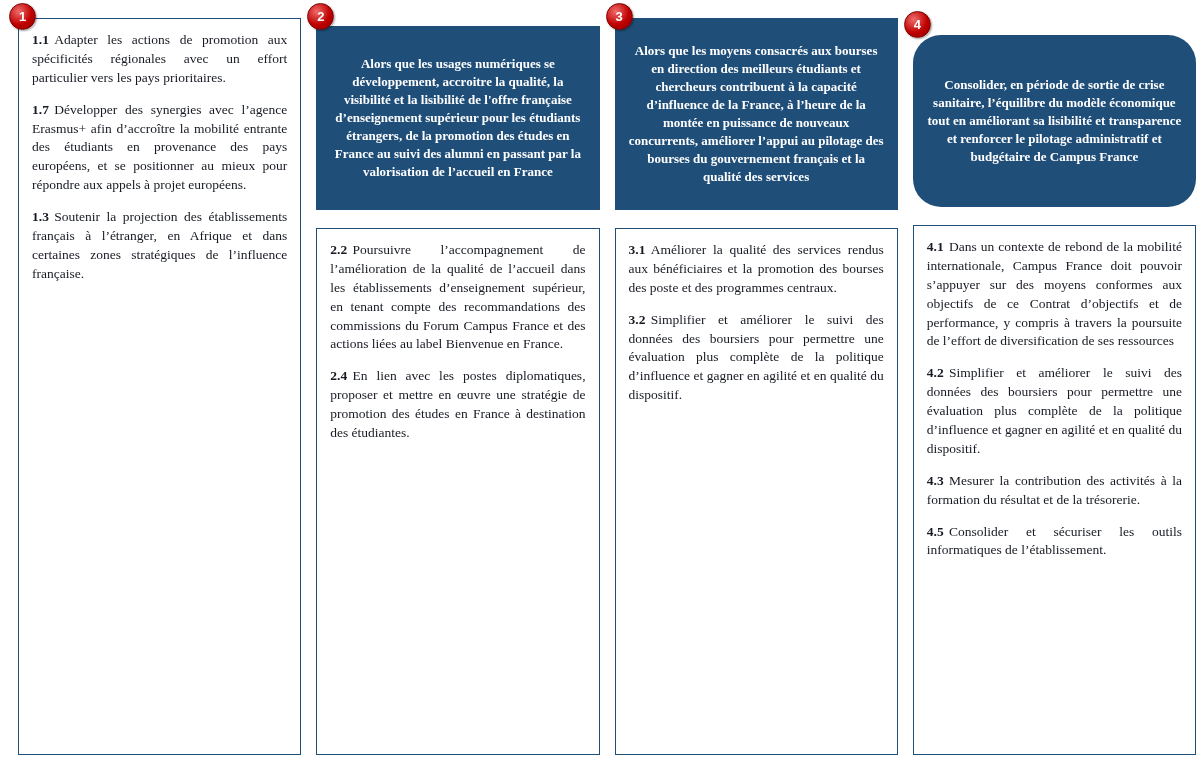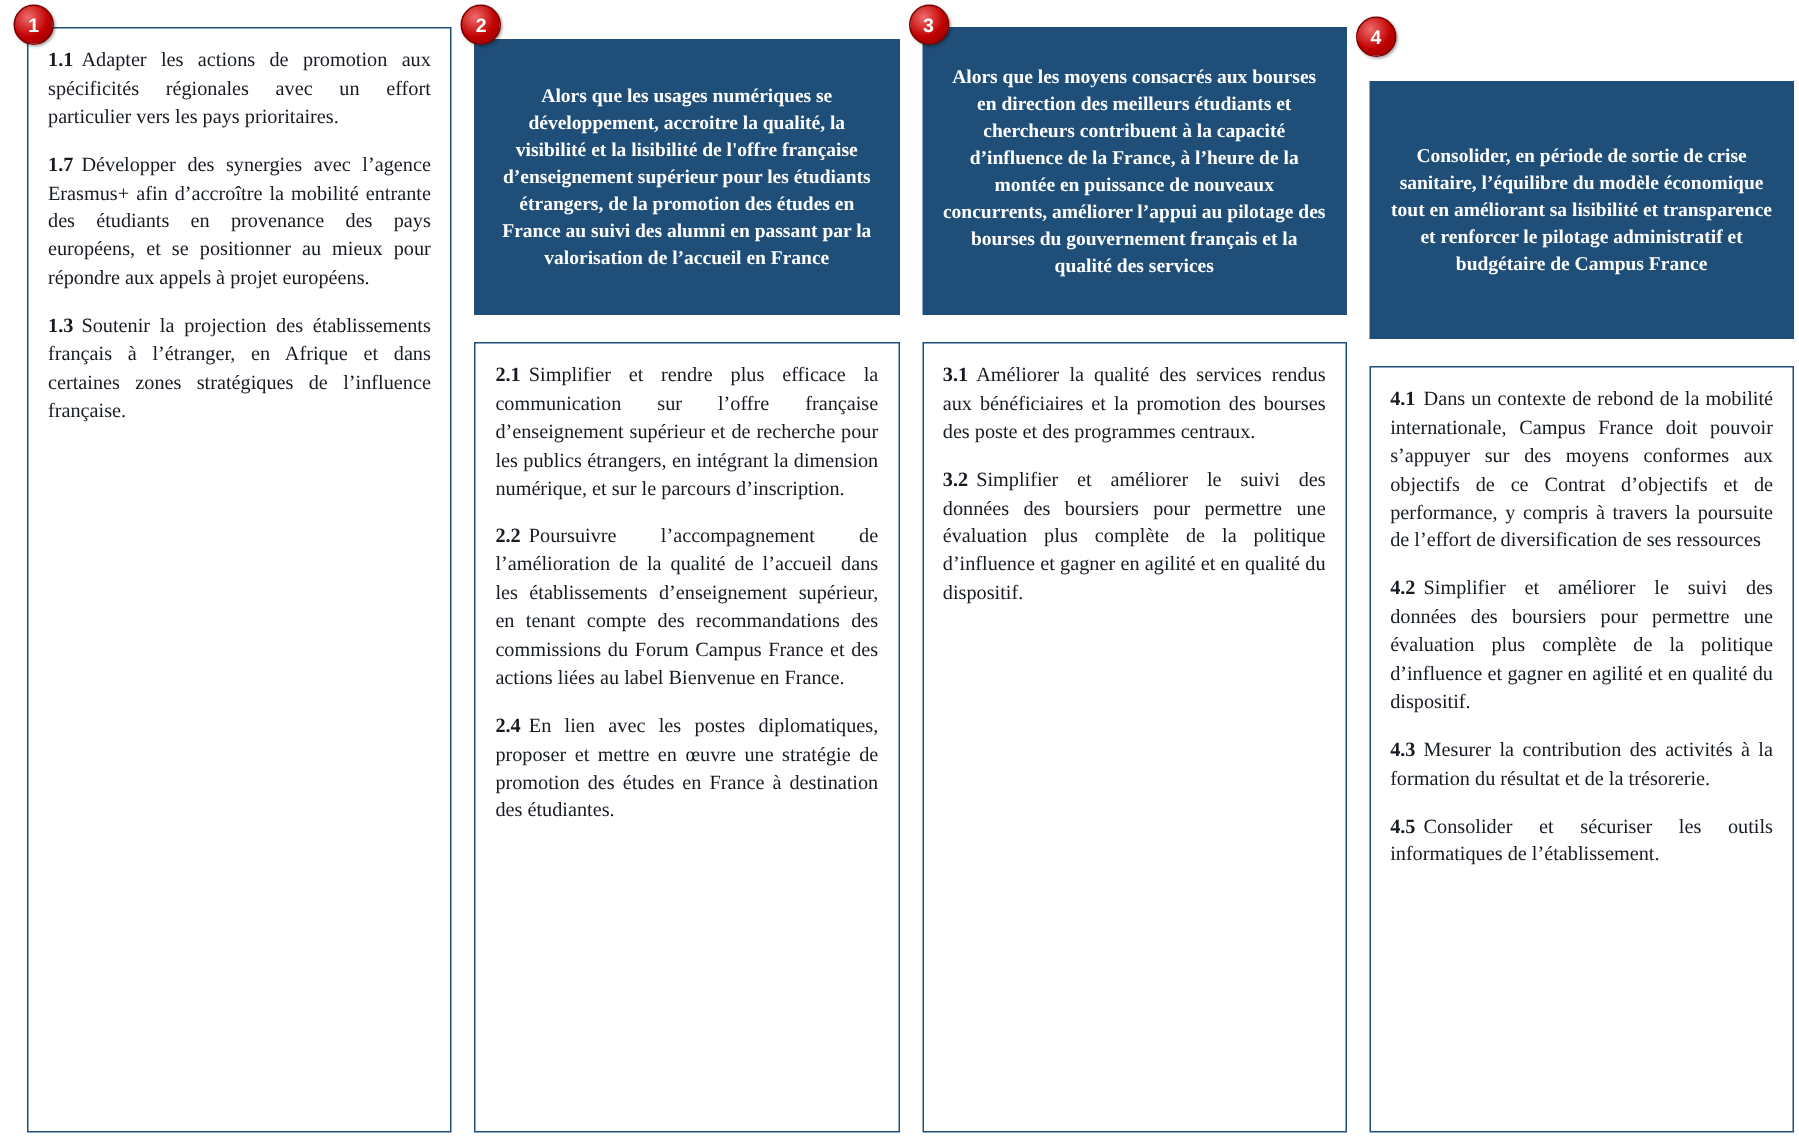--- a/index.html
+++ b/index.html
@@ -50,21 +50,21 @@
     display: flex;
     align-items: center;
     justify-content: center;
     text-align: center;
     padding: 8px 13px;
     font-size: 13px;
     font-weight: bold;
     line-height: 1.38;
   }
   .column:nth-child(3) .head { margin-top: 18px; height: 192px; }
-  .column:nth-child(4) .head { margin-top: 54px; height: 172px; }
+  .column:nth-child(4) .head { margin-top: 35px; height: 172px; border-radius: 28px; }
   .head p { margin: 0; }
   .body {
     margin-top: 18px;
     margin-bottom: 2px;
     flex: 1;
     border: 1.5px solid #1F4E79;
     background: #ffffff;
     padding: 12px 13px 10px 13px;
     color: #161a22;
     font-size: 13.5px;
@@ -93,21 +93,20 @@
   </section>
 
   <section class="column">
     <div class="badge">
       <span>2</span>
     </div>
     <header class="head">
       <p>Alors que les usages numériques se développement, accroitre la qualité, la visibilité et la lisibilité de l'offre française d’enseignement supérieur pour les étudiants étrangers, de la promotion des études en France au suivi des alumni en passant par la valorisation de l’accueil en France</p>
     </header>
     <div class="body">
-      <p class="item"><b class="num">2.1</b><span>Simplifier et rendre plus efficace la communication sur l’offre française d’enseignement supérieur et de recherche pour les publics étrangers, en intégrant la dimension numérique, et sur le parcours d’inscription.</span></p>
       <p class="item"><b class="num">2.2</b><span>Poursuivre l’accompagnement de l’amélioration de la qualité de l’accueil dans les établissements d’enseignement supérieur, en tenant compte des recommandations des commissions du Forum Campus France et des actions liées au label Bienvenue en France.</span></p>
       <p class="item"><b class="num">2.4</b><span>En lien avec les postes diplomatiques, proposer et mettre en œuvre une stratégie de promotion des études en France à destination des étudiantes.</span></p>
     </div>
   </section>
 
   <section class="column">
     <div class="badge">
       <span>3</span>
     </div>
     <header class="head">

